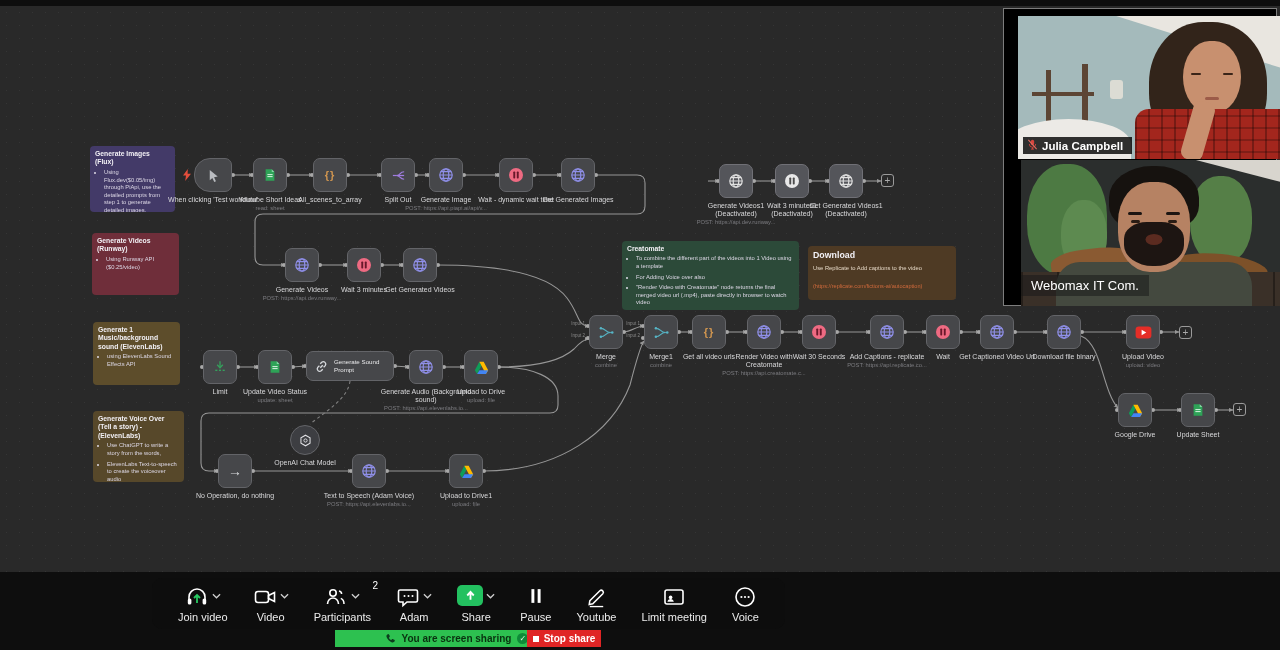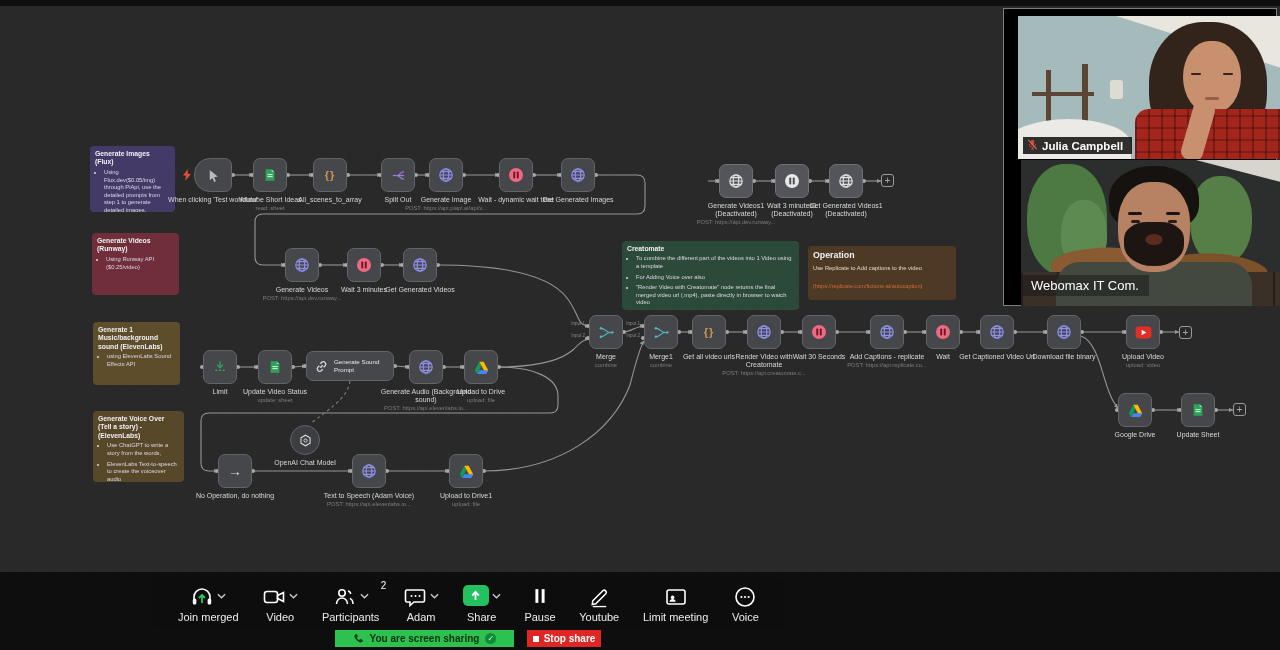--- a/index.html
+++ b/index.html
@@ -256,21 +256,21 @@
           </ul>
         </div>
         <div class="sticky" style="left: 622px; top: 241px; width: 177px; height: 69px; background: rgb(44, 74, 57);">
           <h4>Creatomate</h4>
           <ul>
             <li>To combine the different part of the videos into 1 Video using a template</li>
             <li>For Adding Voice over also</li>
             <li>"Render Video with Creatomate" node returns the final merged video url (.mp4), paste directly in browser to watch video</li>
           </ul>
         </div>
-        <div class="sticky bigtitle" style="left: 808px; top: 246px; width: 148px; height: 54px; background: rgb(78, 58, 36);"><h4>Operation</h4><p>Use Replicate to Add captions to the video</p><a>(https://replicate.com/fictions-ai/autocaption)</a></div>
+        <div class="sticky bigtitle" style="left: 808px; top: 246px; width: 148px; height: 54px; background: rgb(78, 58, 36);"><h4>Download</h4><p>Use Replicate to Add captions to the video</p><a>(https://replicate.com/fictions-ai/autocaption)</a></div>
       </div>
     <div id="nodelayer">
         <div class="nodewrap" style="left: 194px; top: 158px; width: 38px; height: 34px;">
           <div class="nodebox trigger" style="width: 38px; height: 34px;">
             <span style="display: flex; align-items: center;">
               <svg viewBox="0 0 16 16" width="15" height="15">
                 <polygon points="4,2 12.5,9 8.6,9.8 10.6,14 8.8,14.8 6.8,10.6 4,13" fill="#b9bcc0"></polygon>
               </svg>
             </span>
           </div>
@@ -857,21 +857,21 @@
           <span><svg viewBox="0 0 24 24" width="24" height="24">
               <path d="M4,15 v-3 a8,8 0 0 1 16,0 v3" fill="none" stroke="#fff" stroke-width="1.6"></path>
               <rect x="2.8" y="13.5" width="3.6" height="6" rx="1.6" fill="#fff"></rect>
               <rect x="17.6" y="13.5" width="3.6" height="6" rx="1.6" fill="#fff"></rect>
               <path d="M12,18 V10.5 M9,13 L12,10 L15,13" stroke="#27c961" stroke-width="1.8" fill="none"></path>
             </svg></span>
           <span><svg class="chev" viewBox="0 0 10 6" width="9" height="6">
               <path d="M1,1 L5,5 L9,1" stroke="#cfcfcf" stroke-width="1.4" fill="none"></path>
             </svg></span>
         </div>
-        <div class="tlabel">Join merged</div>
+        <div class="tlabel">Join video</div>
       </div>
       <div class="titem">
         <div class="ticonrow">
           <span><svg viewBox="0 0 24 24" width="24" height="24">
               <rect x="2.5" y="6.5" width="13" height="11" rx="2.5" fill="none" stroke="#fff" stroke-width="1.6"></rect>
               <polygon points="15.5,10.5 21.5,7.5 21.5,16.5 15.5,13.5" fill="none" stroke="#fff" stroke-width="1.6"></polygon>
             </svg></span>
           <span><svg class="chev" viewBox="0 0 10 6" width="9" height="6">
               <path d="M1,1 L5,5 L9,1" stroke="#cfcfcf" stroke-width="1.4" fill="none"></path>
             </svg></span>
@@ -956,21 +956,21 @@
               <circle cx="12" cy="12" r="9" fill="none" stroke="#fff" stroke-width="1.6"></circle>
               <circle cx="8.4" cy="12" r="1.1" fill="#fff"></circle>
               <circle cx="12" cy="12" r="1.1" fill="#fff"></circle>
               <circle cx="15.6" cy="12" r="1.1" fill="#fff"></circle>
             </svg></span>
         </div>
         <div class="tlabel">Voice</div>
       </div>
     </div>
 
-  <div id="banner" style="background: rgb(45, 193, 80);">
+  <div id="banner" style="background: rgb(45, 193, 80); padding-left: 32px;">
     <span>
       <svg viewBox="0 0 14 14" width="11" height="11">
           <path d="M3.2,1.8 c0.6,-0.6 1.6,-0.5 2,0.3 l0.8,1.5 c0.3,0.6 0.1,1.3 -0.4,1.7 l-0.7,0.6 c0.6,1.3 1.8,2.5 3.1,3.1 l0.6,-0.7 c0.4,-0.5 1.1,-0.7 1.7,-0.4 l1.5,0.8 c0.8,0.4 0.9,1.4 0.3,2 l-0.9,0.9 c-0.6,0.6 -1.5,0.8 -2.3,0.5 C6,11.2 2.8,8 1.9,4.9 c-0.3,-0.8 -0.1,-1.7 0.5,-2.3 z" fill="#0c3d1d"></path>
         </svg>
     </span>
     <span class="btext">You are screen sharing</span>
     <span class="badge-check">✓</span>
   </div>
   <div id="stopshare" style="background: rgb(224, 37, 37);">
     <span class="stop-sq"></span>

